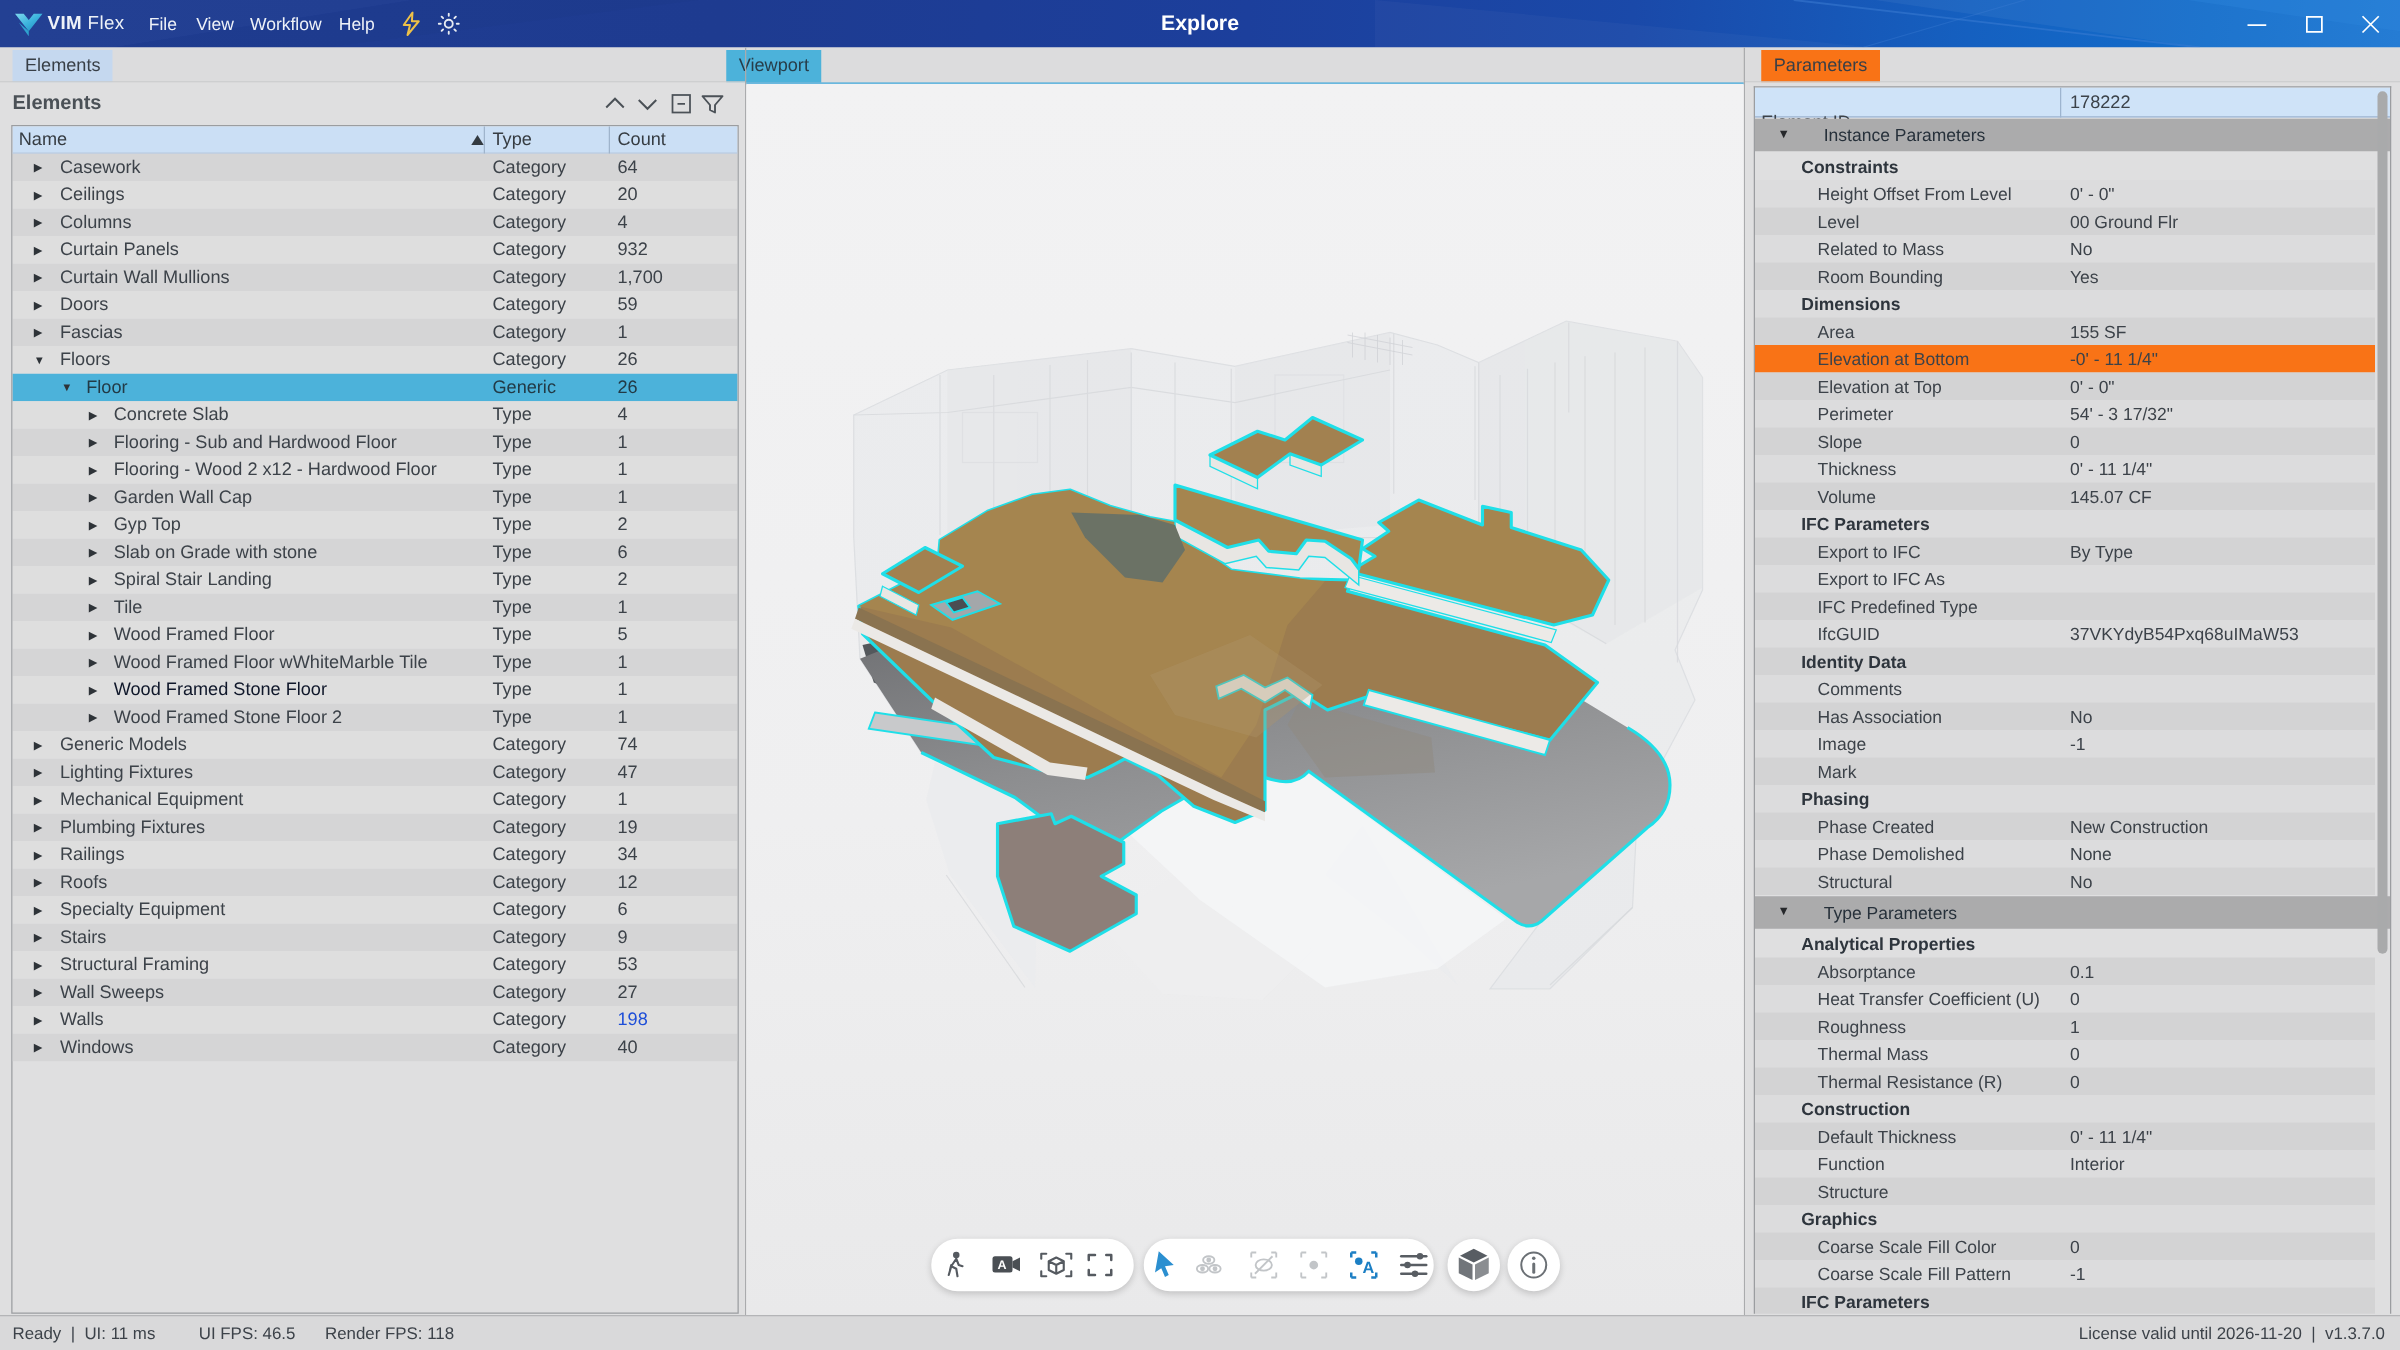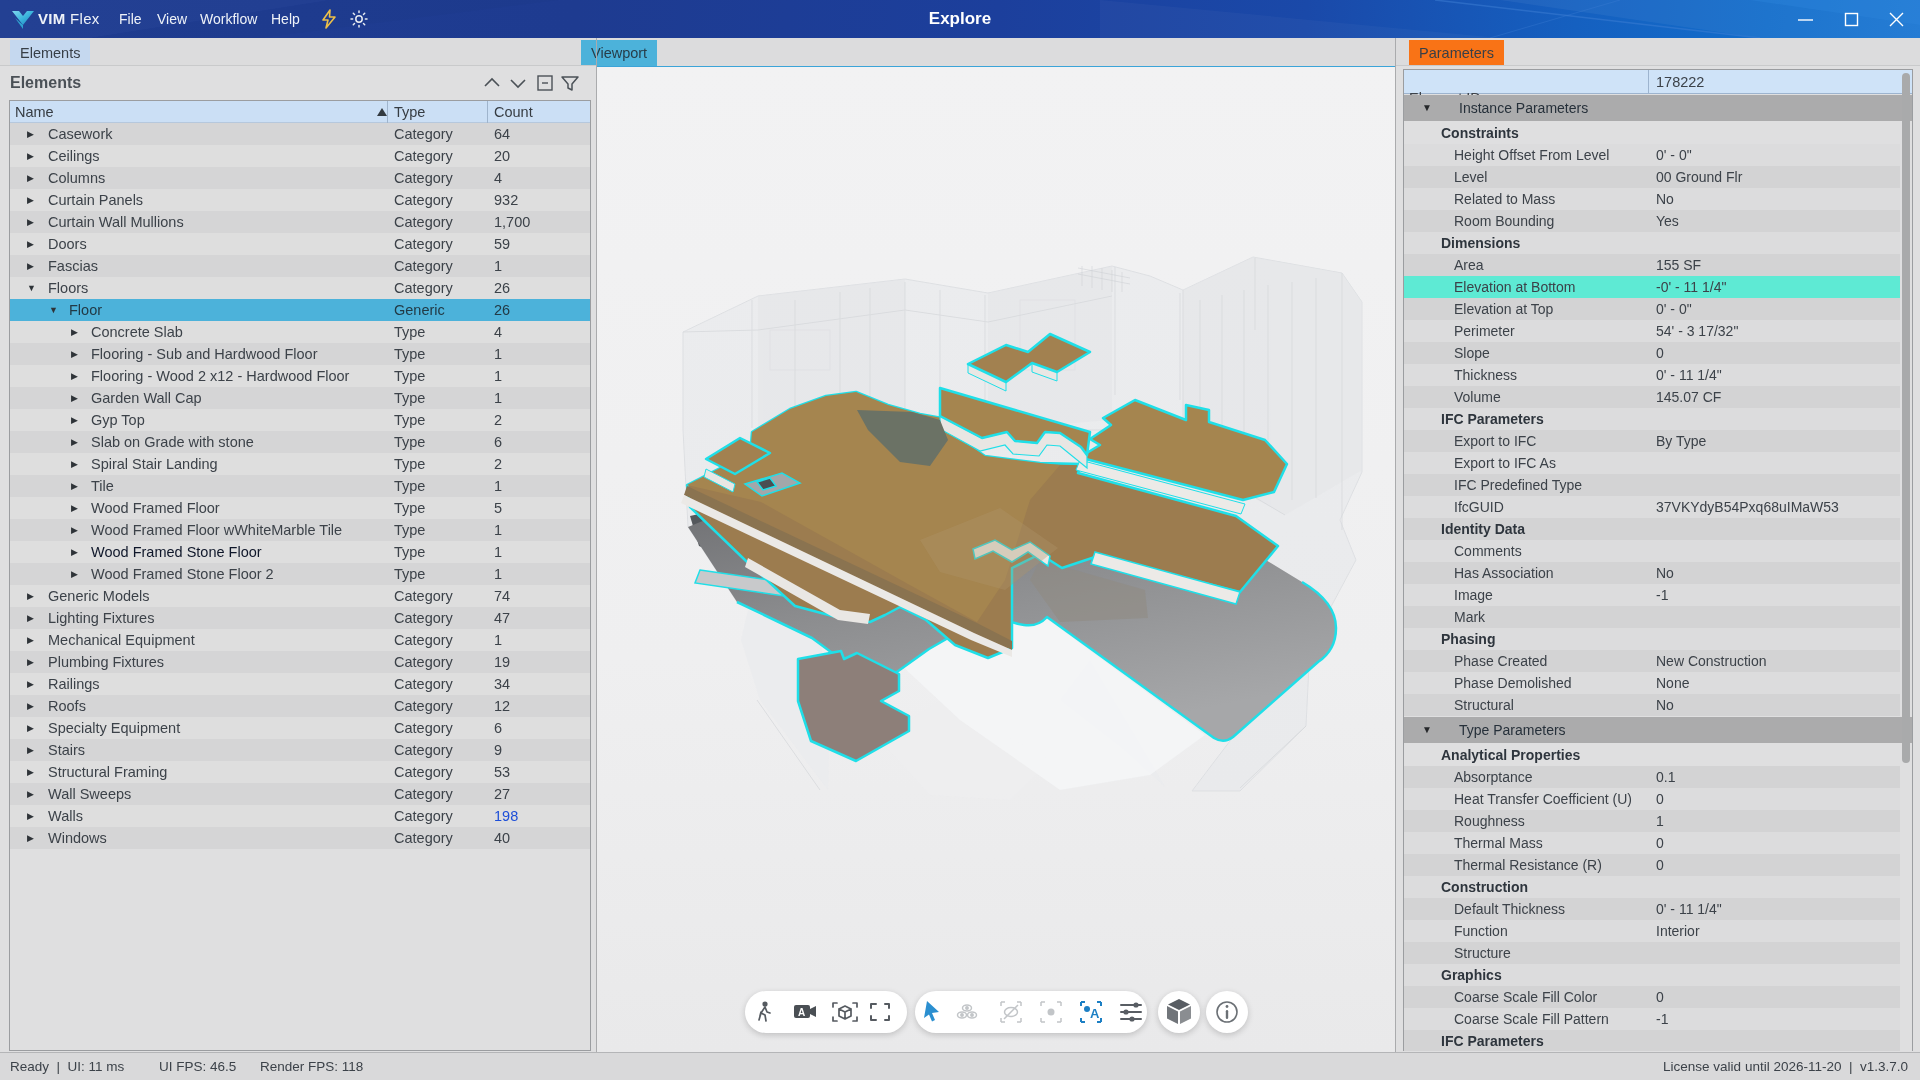--- a/index.html
+++ b/index.html
@@ -537,21 +537,21 @@
         <span class="plab">Room Bounding</span>
         <span class="pval">Yes</span>
       </div>
 <div class="pr" style="top:162px;background:#dcdcdd">
         <span class="psec">Dimensions</span>
       </div>
 <div class="pr" style="top:184px;background:#d3d3d4">
         <span class="plab">Area</span>
         <span class="pval">155 SF</span>
       </div>
-<div class="pr" style="top:206px;background:#5eead4">
+<div class="pr" style="top:206px;background:#f97316">
         <span class="plab">Elevation at Bottom</span>
         <span class="pval">-0' - 11 1/4"</span>
       </div>
 <div class="pr" style="top:228px;background:#d3d3d4">
         <span class="plab">Elevation at Top</span>
         <span class="pval">0' - 0"</span>
       </div>
 <div class="pr" style="top:250px;background:#dcdcdd">
         <span class="plab">Perimeter</span>
         <span class="pval">54' - 3 17/32"</span>

